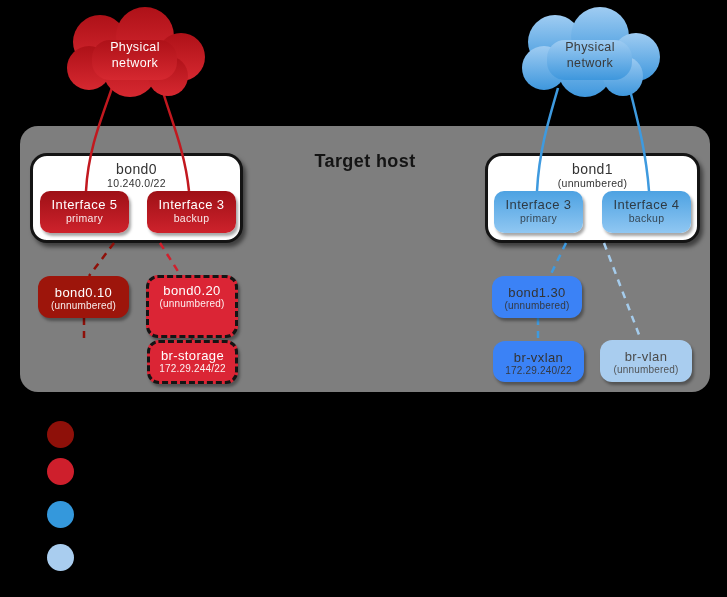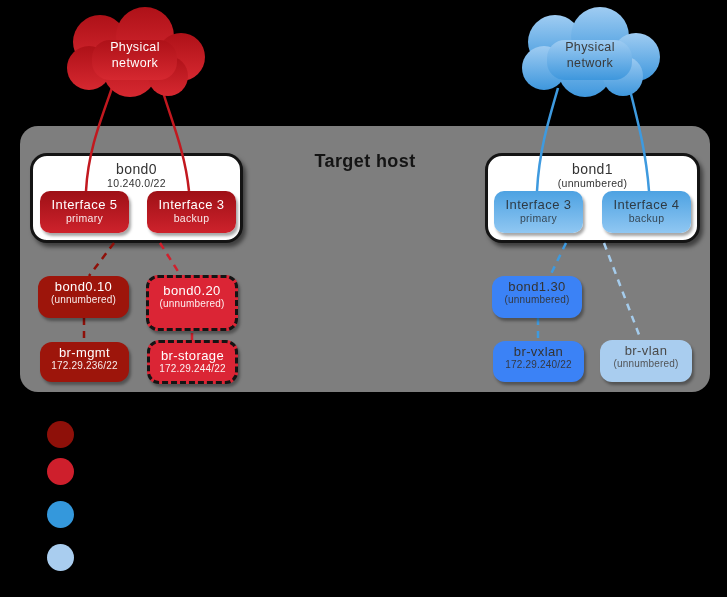--- a/index.html
+++ b/index.html
@@ -89,32 +89,32 @@
   #iface2 { left: 494px; top: 191px; }
   #iface4 { left: 602px; top: 191px; }
   .iface-title { font-size: 13px; letter-spacing: 0.4px; }
   .iface-role  { font-size: 10.5px; opacity: 0.9; letter-spacing: 0.3px; }
 
   
   .node {
     position: absolute;
     border-radius: 12px;
     text-align: center;
-    padding-top: 3px;
+    padding-top: 9px;
     box-shadow: 2px 3px 3px rgba(0,0,0,0.35);
   }
   .node-title    { font-size: 13px; letter-spacing: 0.4px; }
   .node-subtitle { font-size: 10px; letter-spacing: 0.2px; opacity: 0.92; }
   .node-dark-red   { background: #9D150B; color: #fff; }
   .node-bright-red { background: #DB2535; color: #fff; border: 3px dashed #141414; padding-top: 5px; }
   .node-blue       { background: #3b82f6; color: #333; text-align: center; }
   .node-light-blue { background: #A9CDEF; color: #4A4A4A; }
 
   #node-bond0-10   { left: 38px;  top: 276px; width: 91px; height: 42px; }
-  #node-bond0-20   { left: 146px; top: 275px; width: 92px; height: 56px; }
+  #node-bond0-20   { left: 146px; top: 275px; width: 92px; height: 63px; }
   #node-br-mgmt    { left: 40px;  top: 342px; width: 89px; height: 40px; }
   #node-br-storage { left: 147px; top: 340px; width: 91px; height: 44px; }
   #node-bond1-30   { left: 492px; top: 276px; width: 90px; height: 42px; }
   #node-br-vxlan   { left: 493px; top: 341px; width: 91px; height: 41px; }
   #node-br-vlan    { left: 600px; top: 340px; width: 92px; height: 42px; }
 
   
   .legend-dot {
     position: absolute;
     left: 47px;
@@ -216,24 +216,20 @@
   </div>
 
   <div class="node node-dark-red" id="node-bond0-10">
     <div class="node-title">bond0.10</div>
     <div class="node-subtitle">(unnumbered)</div>
   </div>
   <div class="node node-bright-red" id="node-bond0-20">
     <div class="node-title">bond0.20</div>
     <div class="node-subtitle">(unnumbered)</div>
   </div>
-  <div class="node node-dark-red" id="node-br-mgmt">
-    <div class="node-title">br-mgmt</div>
-    <div class="node-subtitle">172.29.236/22</div>
-  </div>
   <div class="node node-bright-red" id="node-br-storage">
     <div class="node-title">br-storage</div>
     <div class="node-subtitle">172.29.244/22</div>
   </div>
   <div class="node node-blue" id="node-bond1-30">
     <div class="node-title">bond1.30</div>
     <div class="node-subtitle">(unnumbered)</div>
   </div>
   <div class="node node-blue" id="node-br-vxlan">
     <div class="node-title">br-vxlan</div>

